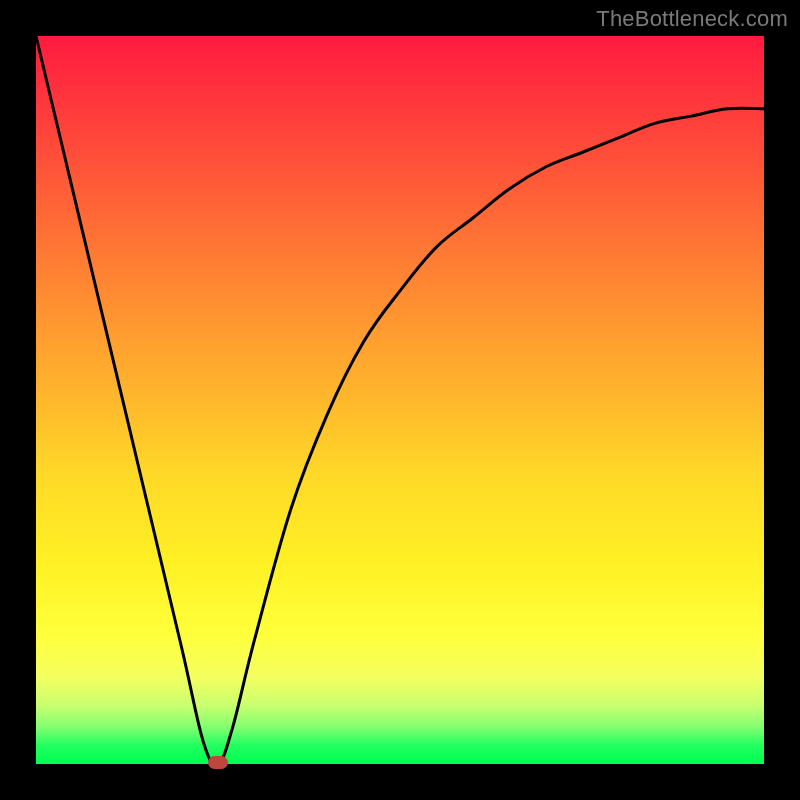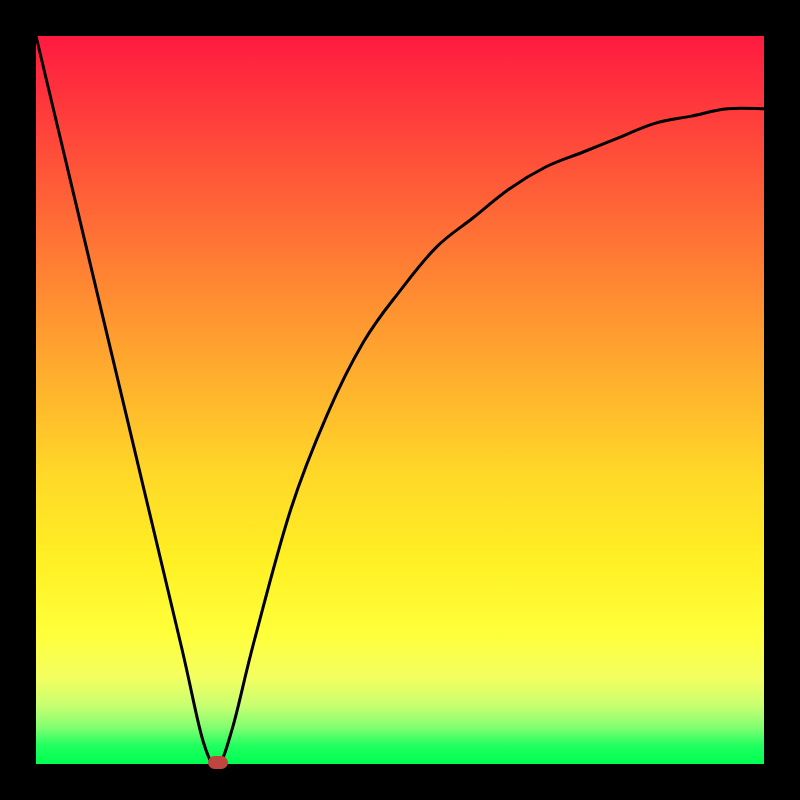--- a/index.html
+++ b/index.html
@@ -67,20 +67,21 @@
     height: 13px;
     border-radius: 7px;
     background: #c0453f;
   }
 </style>
 </head>
 <body>
 
 <div class="frame">
 
+  <div class="watermark">TheBottleneck.com</div>
 
   <div class="plot">
 
     <svg class="curve" viewBox="0 0 728 728" preserveAspectRatio="none">
       <path id="curve-path" fill="none" stroke="#000" stroke-width="3" stroke-linejoin="round" stroke-linecap="round" d="M 0 0 C 6.6 27.5, 23.3 97.8, 36.4 152.9 C 49.5 207.9, 59.7 250.7, 72.8 305.8 C 85.9 360.8, 96.1 403.6, 109.2 458.6 C 122.3 513.7, 135.1 567.0, 145.6 611.5 C 156.1 656.1, 160.9 685.2, 167.4 706.2 C 174.0 727.1, 176.8 730.6, 182.0 728.0 C 187.2 725.4, 190.0 713.9, 196.6 691.6 C 203.1 669.3, 207.9 643.6, 218.4 604.2 C 228.9 564.9, 241.7 513.8, 254.8 473.2 C 267.9 432.6, 278.1 408.7, 291.2 378.6 C 304.3 348.4, 314.5 328.0, 327.6 305.8 C 340.7 283.5, 350.9 271.8, 364.0 254.8 C 377.1 237.8, 387.3 224.2, 400.4 211.1 C 413.5 198.0, 423.7 192.5, 436.8 182.0 C 449.9 171.5, 460.1 162.1, 473.2 152.9 C 486.3 143.7, 496.5 137.6, 509.6 131.0 C 522.7 124.5, 532.9 121.7, 546.0 116.5 C 559.1 111.2, 569.3 107.2, 582.4 101.9 C 595.5 96.7, 605.7 91.3, 618.8 87.4 C 631.9 83.4, 642.1 82.7, 655.2 80.1 C 668.3 77.5, 678.5 74.1, 691.6 72.8 C 704.7 71.5, 721.4 72.8, 728.0 72.8"></path>
     </svg>
 
     <div id="marker" class="marker" style="left: 172px; top: 720px;"></div>
 
   </div>

